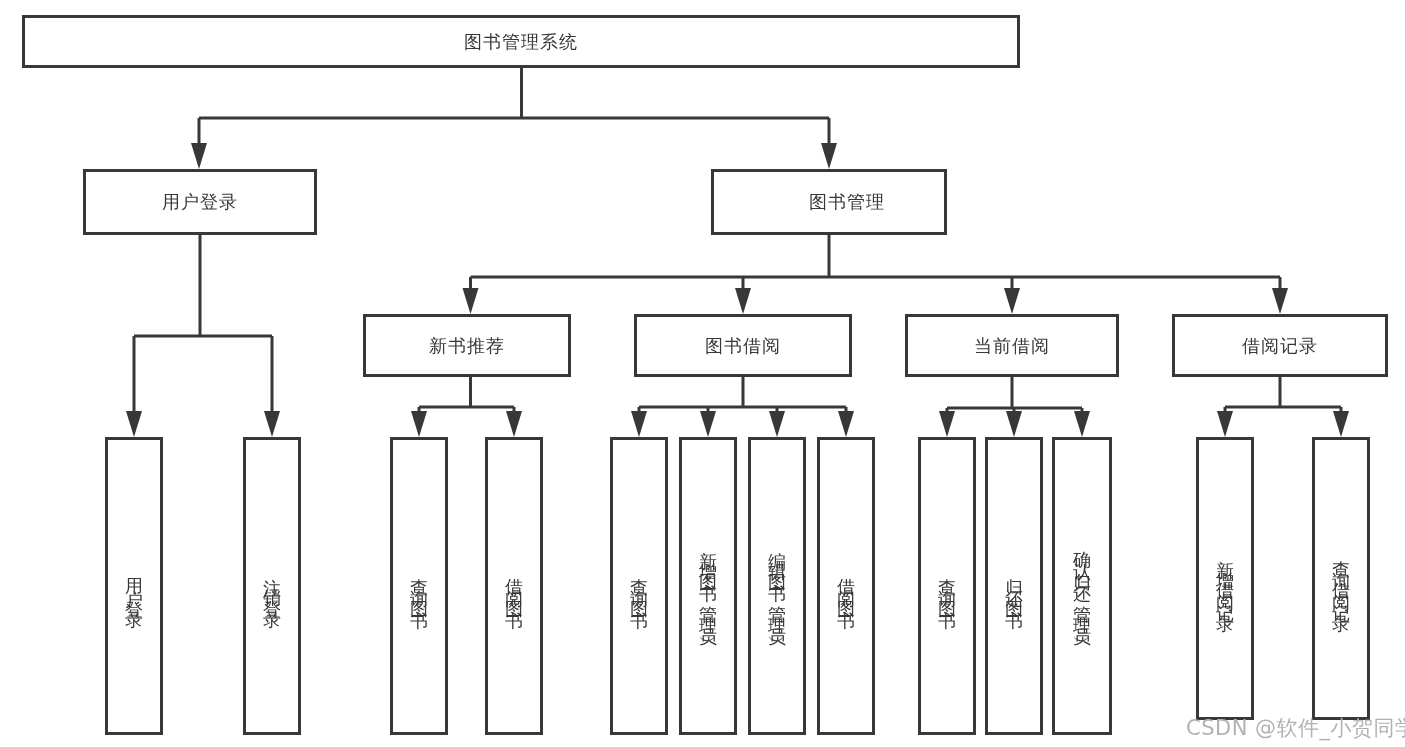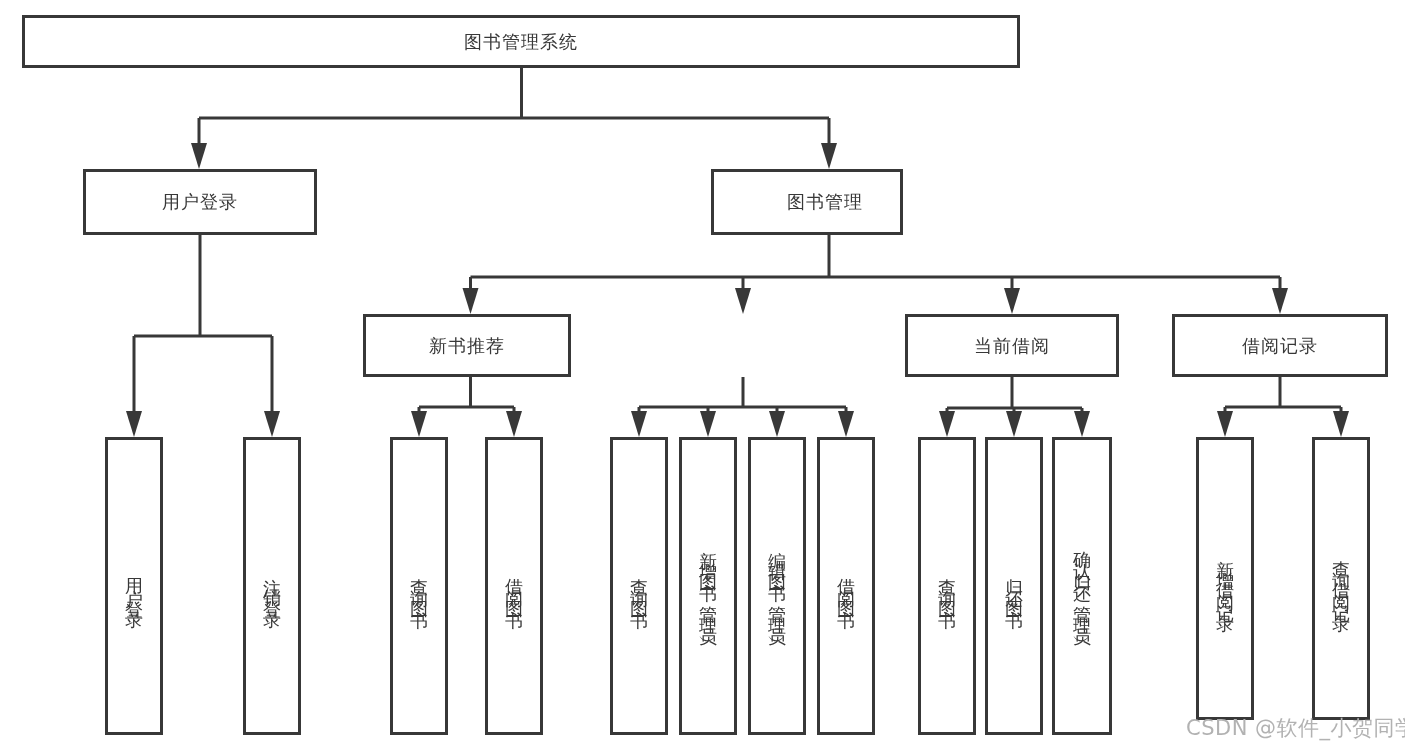--- a/index.html
+++ b/index.html
@@ -92,26 +92,29 @@
     </g>
   </svg>
 
   <div class="node" style="left:22px; top:15px; width:998px; height:53px;text-align:right;">
     <span class="h-label">图书管理系统</span>
   </div>
 
   <div class="node" style="left:83px; top:169px; width:234px; height:66px;">
     <span class="h-label">用户登录</span>
   </div>
-  <div class="node" style="left:711px; top:169px; width:192px; height:66px;padding-left:36px;">
+  <div class="node" style="left:711px; top:169px; width:236px; height:66px;padding-left:36px;">
     <span class="h-label">图书管理</span>
   </div>
 
   <div class="node" style="left:363px; top:314px; width:208px; height:63px;">
     <span class="h-label">新书推荐</span>
+  </div>
+  <div class="node" style="left:634px; top:314px; width:218px; height:63px;">
+    <span class="h-label">图书借阅</span>
   </div>
   <div class="node" style="left:1172px; top:314px; width:216px; height:63px;">
     <span class="h-label">借阅记录</span>
   </div>
   <div class="node" style="left:905px; top:314px; width:214px; height:63px;">
     <span class="h-label">当前借阅</span>
   </div>
 
   <div class="node leaf" style="left:105px; top:437px; width:58px; height:298px;">
     <span class="v-label">用户登录</span>

